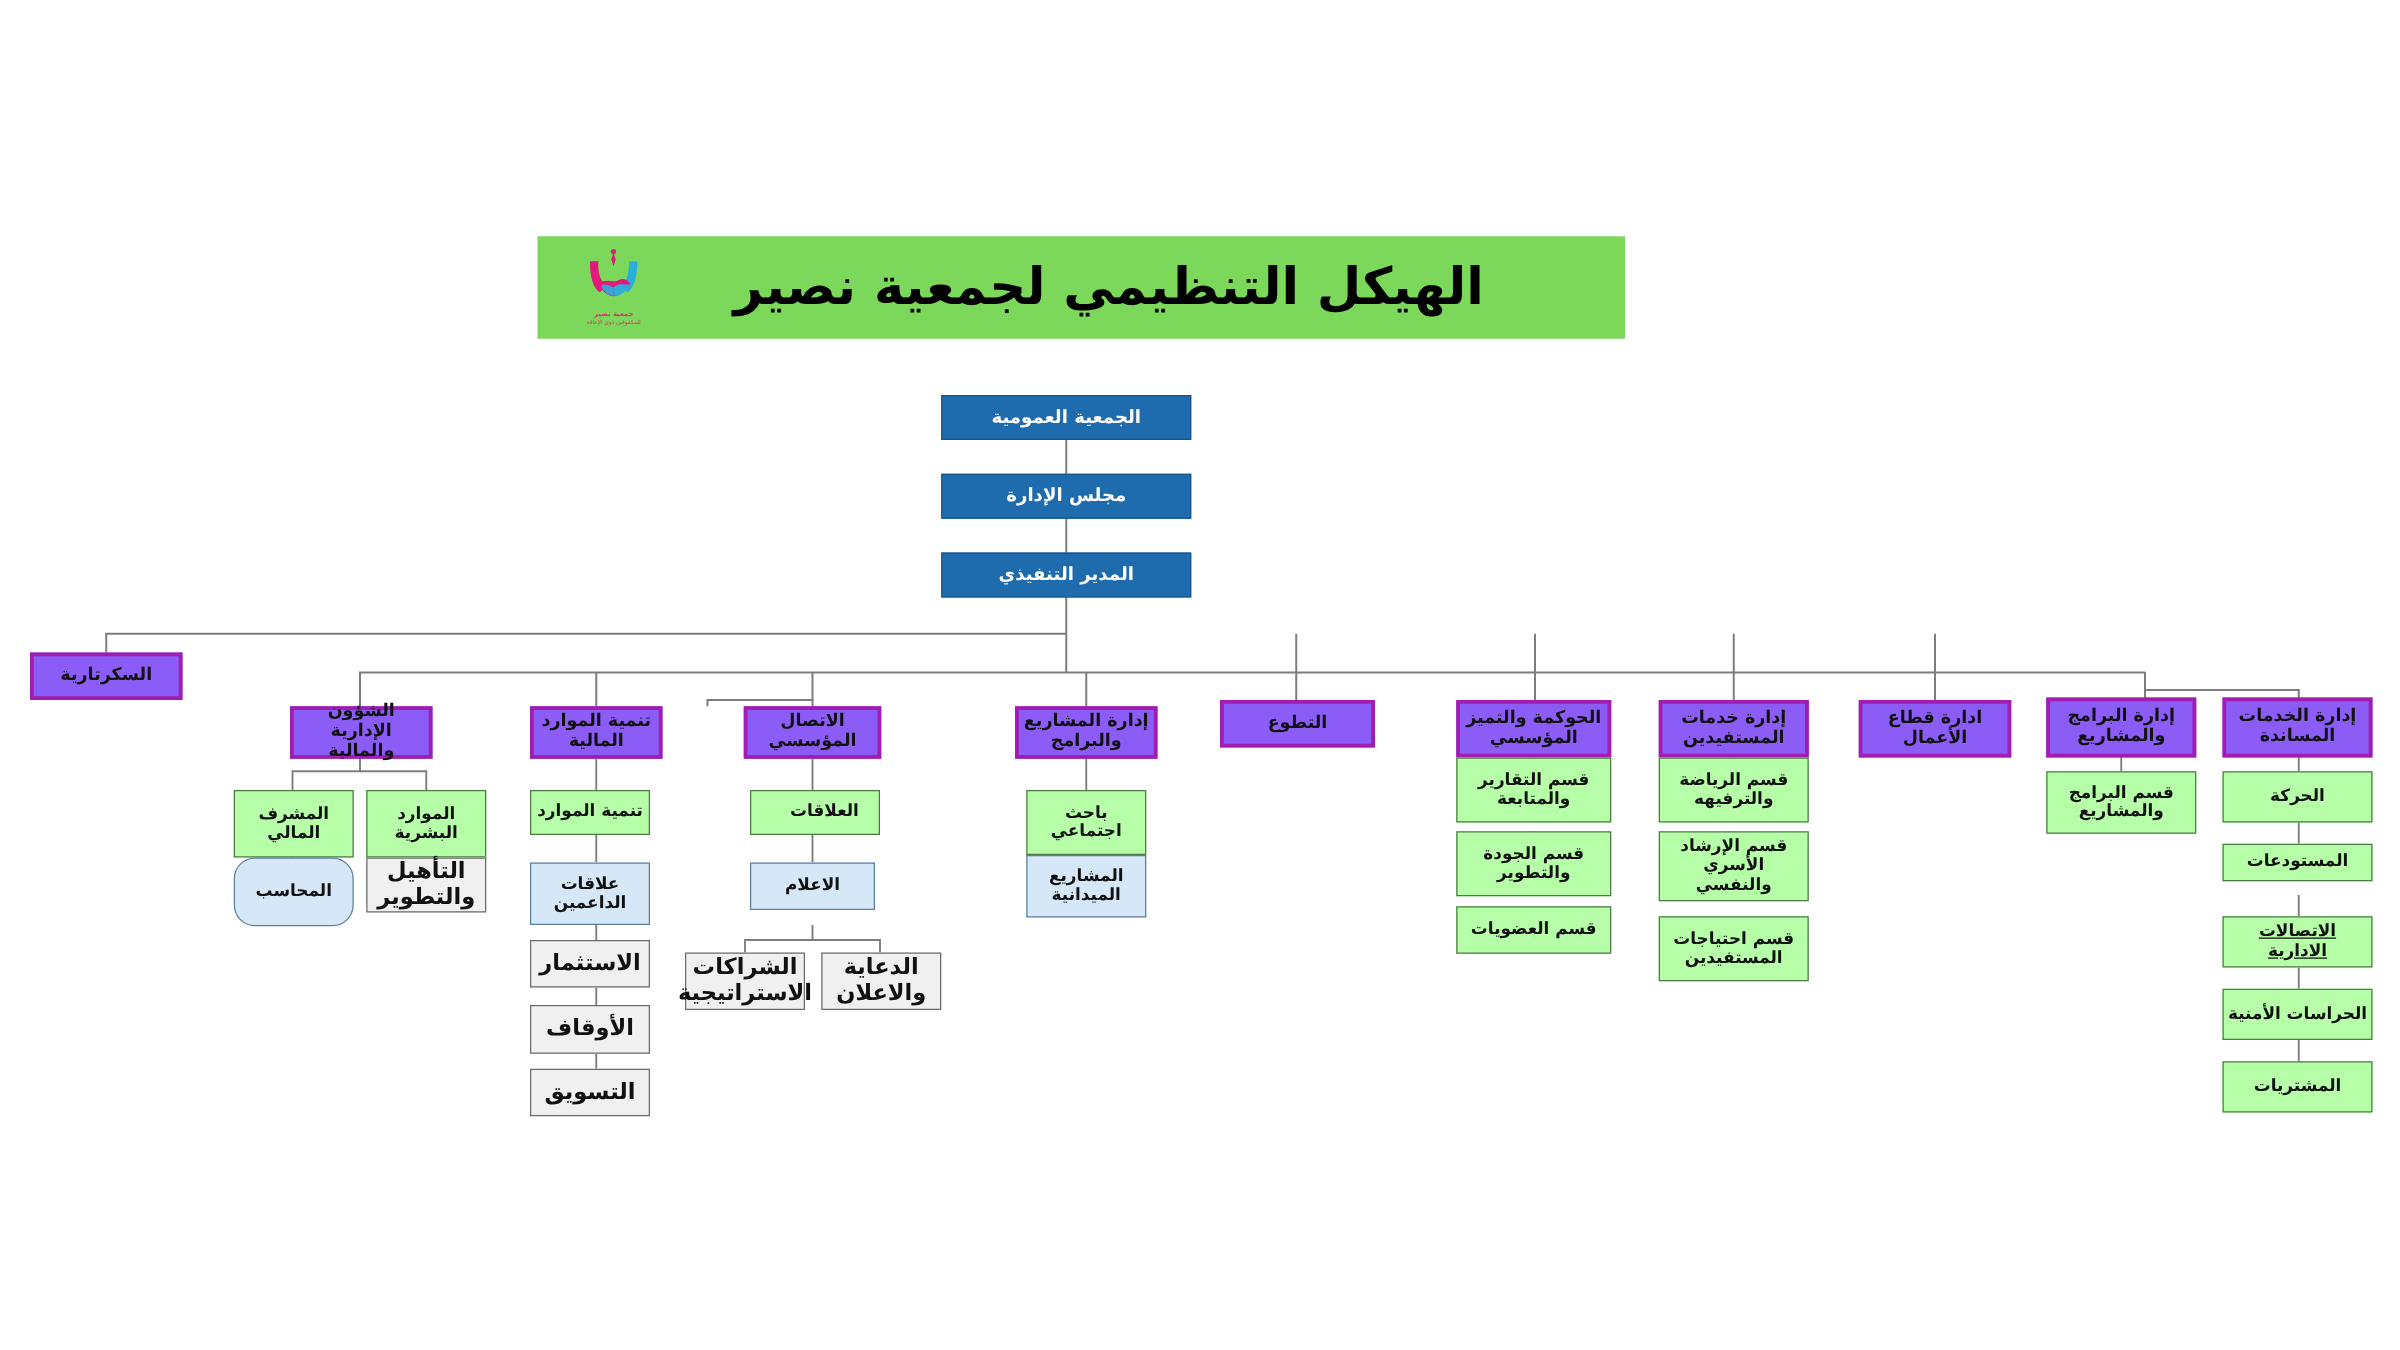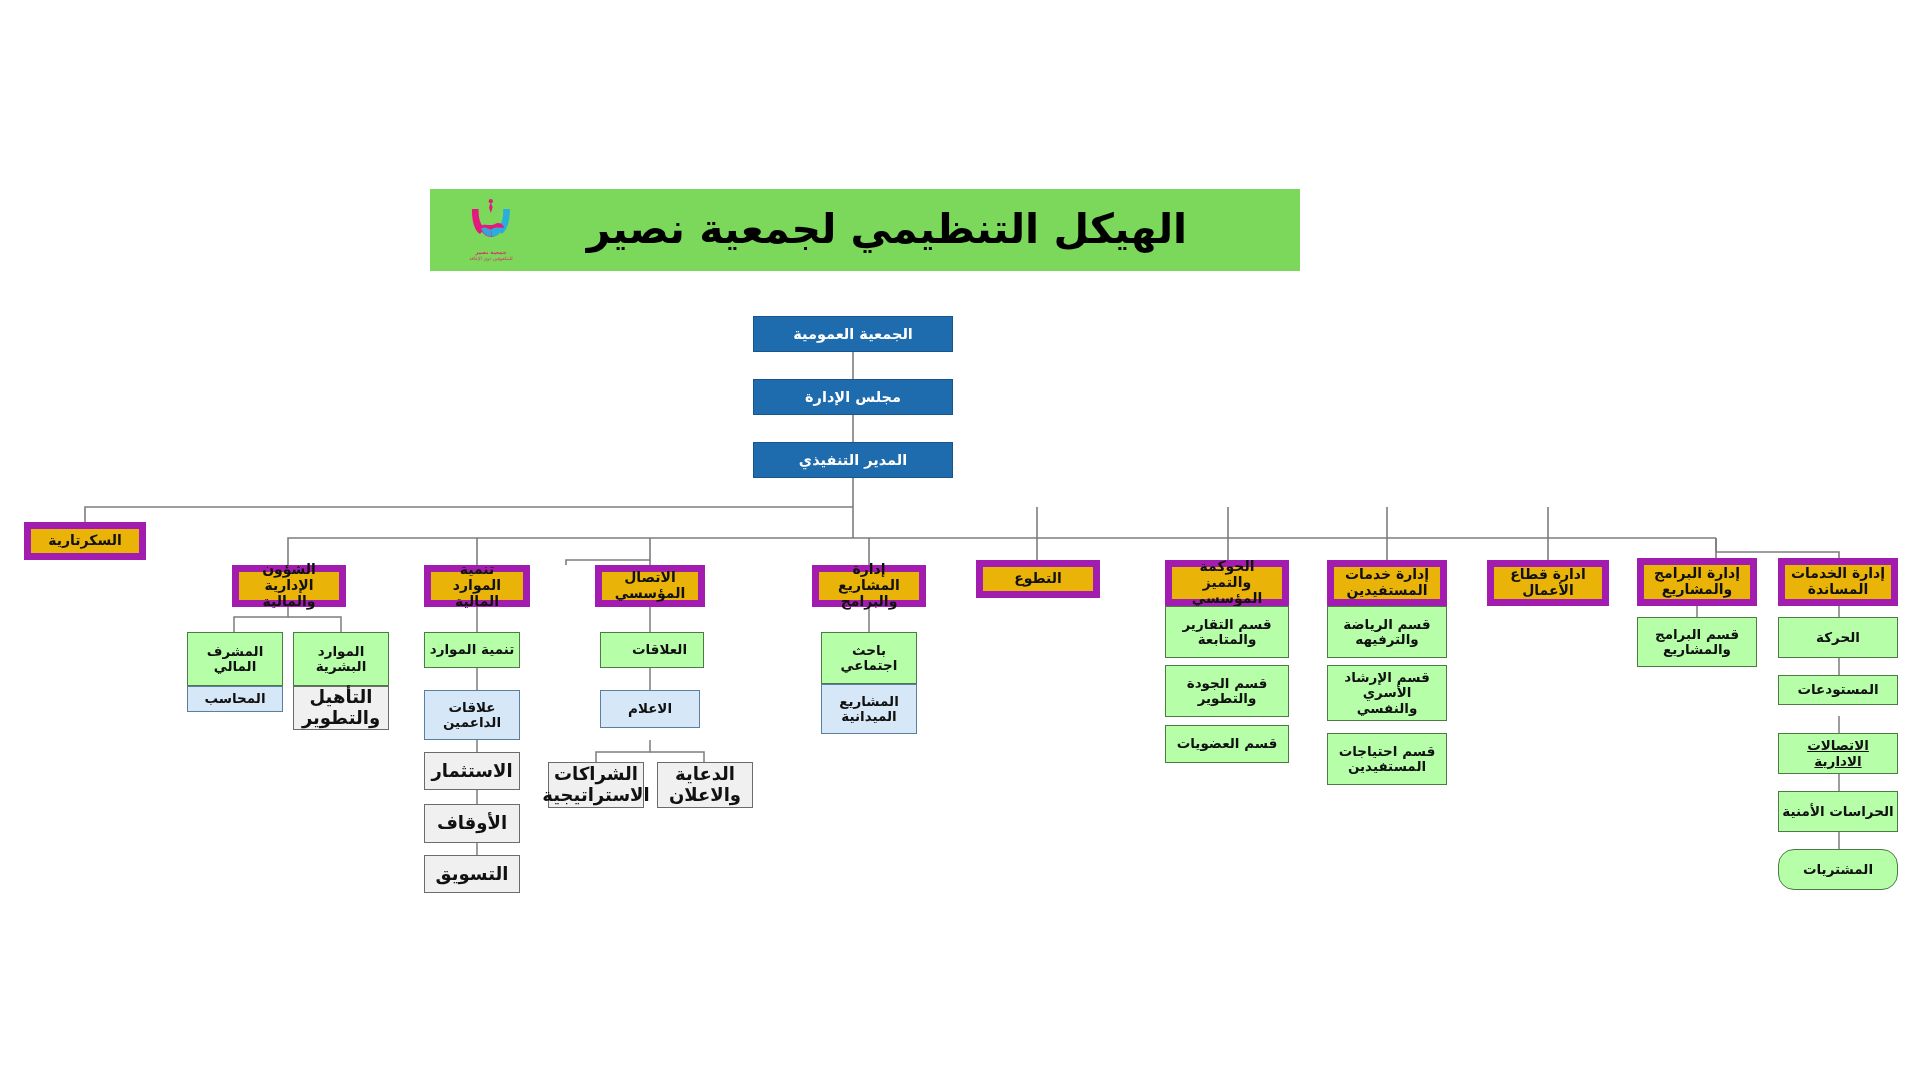--- a/index.html
+++ b/index.html
@@ -42,21 +42,21 @@
   .node{
     position:absolute;box-sizing:border-box;
     display:flex;align-items:center;justify-content:center;text-align:center;
     font-weight:700;line-height:1.14;color:#111;
     border:1px solid #5a5a5a;padding:2px 3px;direction:rtl;
   }
   .n-blue{
     background:#1E6BAE;border:1px solid #17568c;color:#ffffff;
     font-size:14.5px;font-weight:700;
   }
-  .n-darkgreen{background:#eab308;border:7px solid #a21caf;font-size:14px;}
+  .n-darkgreen{background:#8b5cf6;border:3px solid #a21caf;font-size:14px;}
   .n-lightgreen{background:#B6FFA8;border:1px solid #4d7a45;font-size:13.5px;}
   .n-blueish{background:#D6E7F8;border:1px solid #5a7fa0;font-size:13.5px;}
   .n-grey{background:#F0F0F0;border:1px solid #6b6b6b;font-size:18px;}
 </style>
 </head>
 <body>
 
 <div id="stage">
 
   <div class="banner" style="--banner: #7CD85A;">
@@ -157,21 +157,21 @@
   <div class="node n-darkgreen" style="left:24px;top:522px;width:122px;height:38px;">
     <span>السكرتارية</span>
   </div>
 
   <div class="node n-darkgreen" style="left:232px;top:565px;width:114px;height:42px;">
     <span>الشؤون الإدارية والمالية</span>
   </div>
   <div class="node n-lightgreen" style="left:187px;top:632px;width:96px;height:54px;">
     <span>المشرف المالي</span>
   </div>
-  <div class="node n-blueish" style="left:187px;top:686px;width:96px;height:26px;">
+  <div class="node n-blueish" style="left:187px;top:686px;width:96px;height:55px;border-radius:17px;">
     <span>المحاسب</span>
   </div>
   <div class="node n-lightgreen" style="left:293px;top:632px;width:96px;height:54px;">
     <span>الموارد البشرية</span>
   </div>
   <div class="node n-grey" style="left:293px;top:686px;width:96px;height:44px;">
     <span>التأهيل والتطوير</span>
   </div>
 
   <div class="node n-darkgreen" style="left:424px;top:565px;width:106px;height:42px;">
@@ -268,17 +268,17 @@
   </div>
   <div class="node n-lightgreen" style="left:1778px;top:675px;width:120px;height:30px;">
     <span>المستودعات</span>
   </div>
   <div class="node n-lightgreen" style="left:1778px;top:733px;width:120px;height:41px;text-decoration:underline;">
     <span>الاتصالات الادارية</span>
   </div>
   <div class="node n-lightgreen" style="left:1778px;top:791px;width:120px;height:41px;">
     <span>الحراسات الأمنية</span>
   </div>
-  <div class="node n-lightgreen" style="left:1778px;top:849px;width:120px;height:41px;border-radius:16px;">
+  <div class="node n-lightgreen" style="left:1778px;top:849px;width:120px;height:41px;">
     <span>المشتريات</span>
   </div>
 
 </div>
 
 </body></html>

